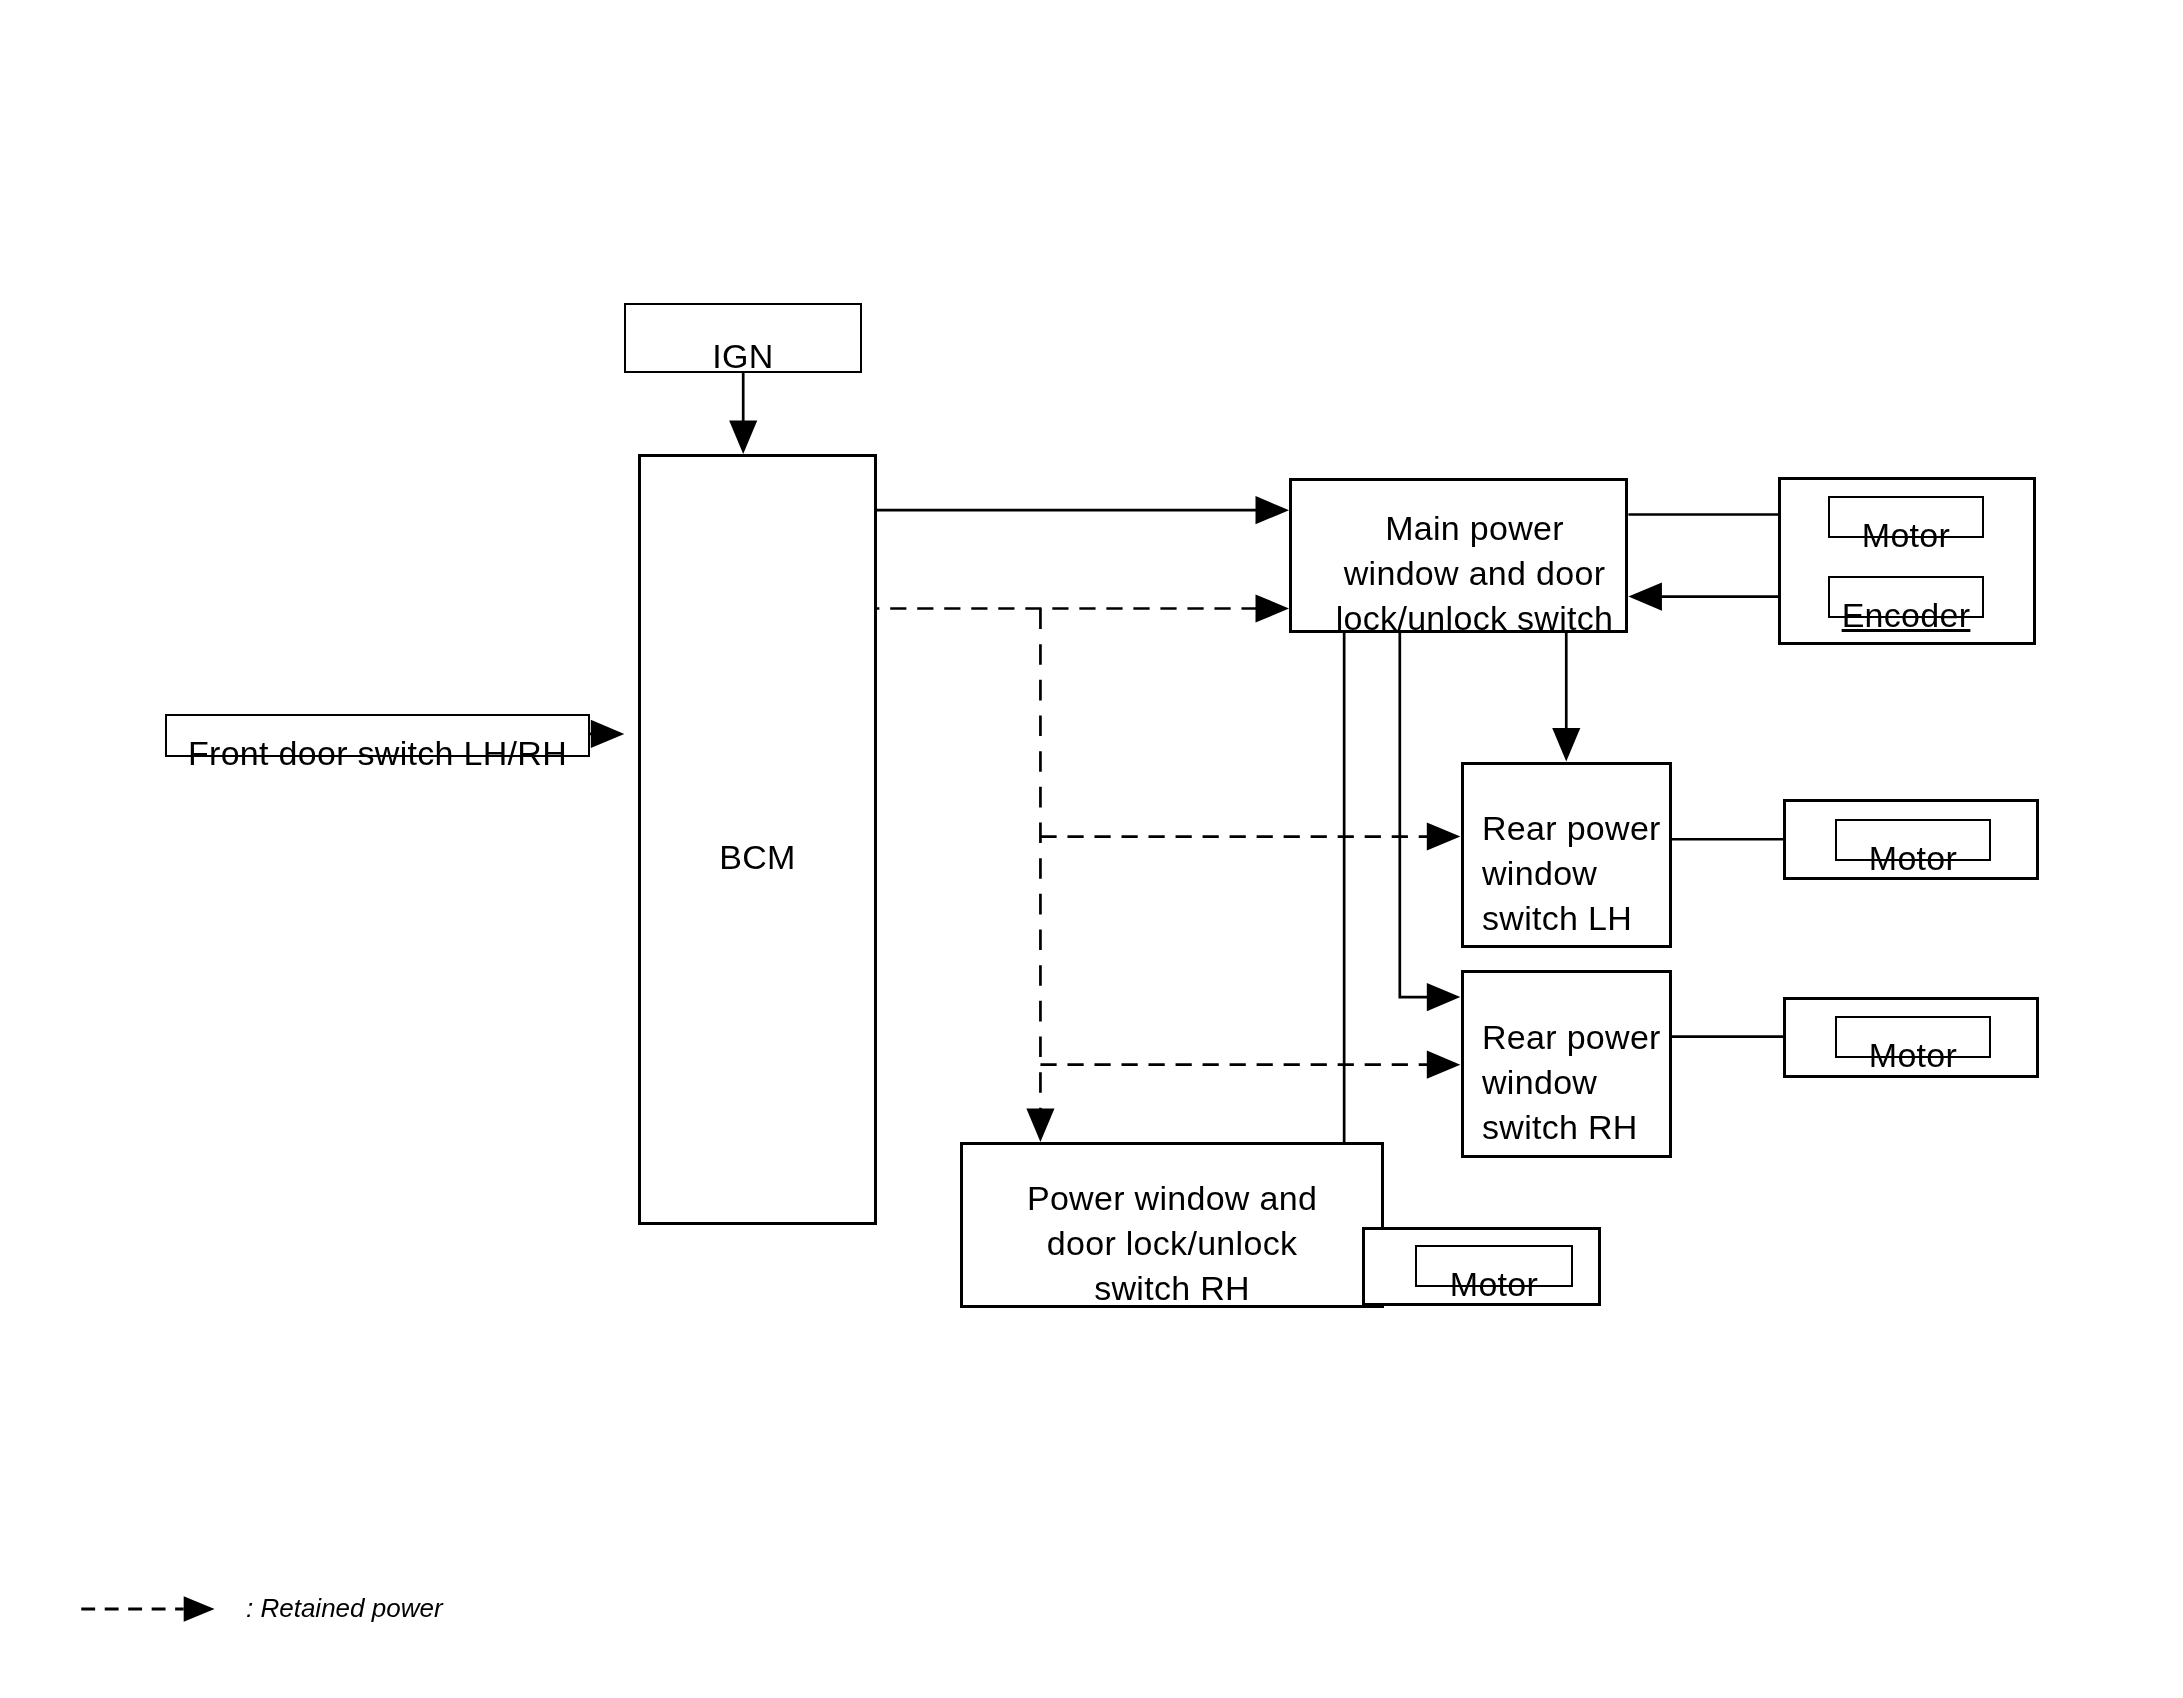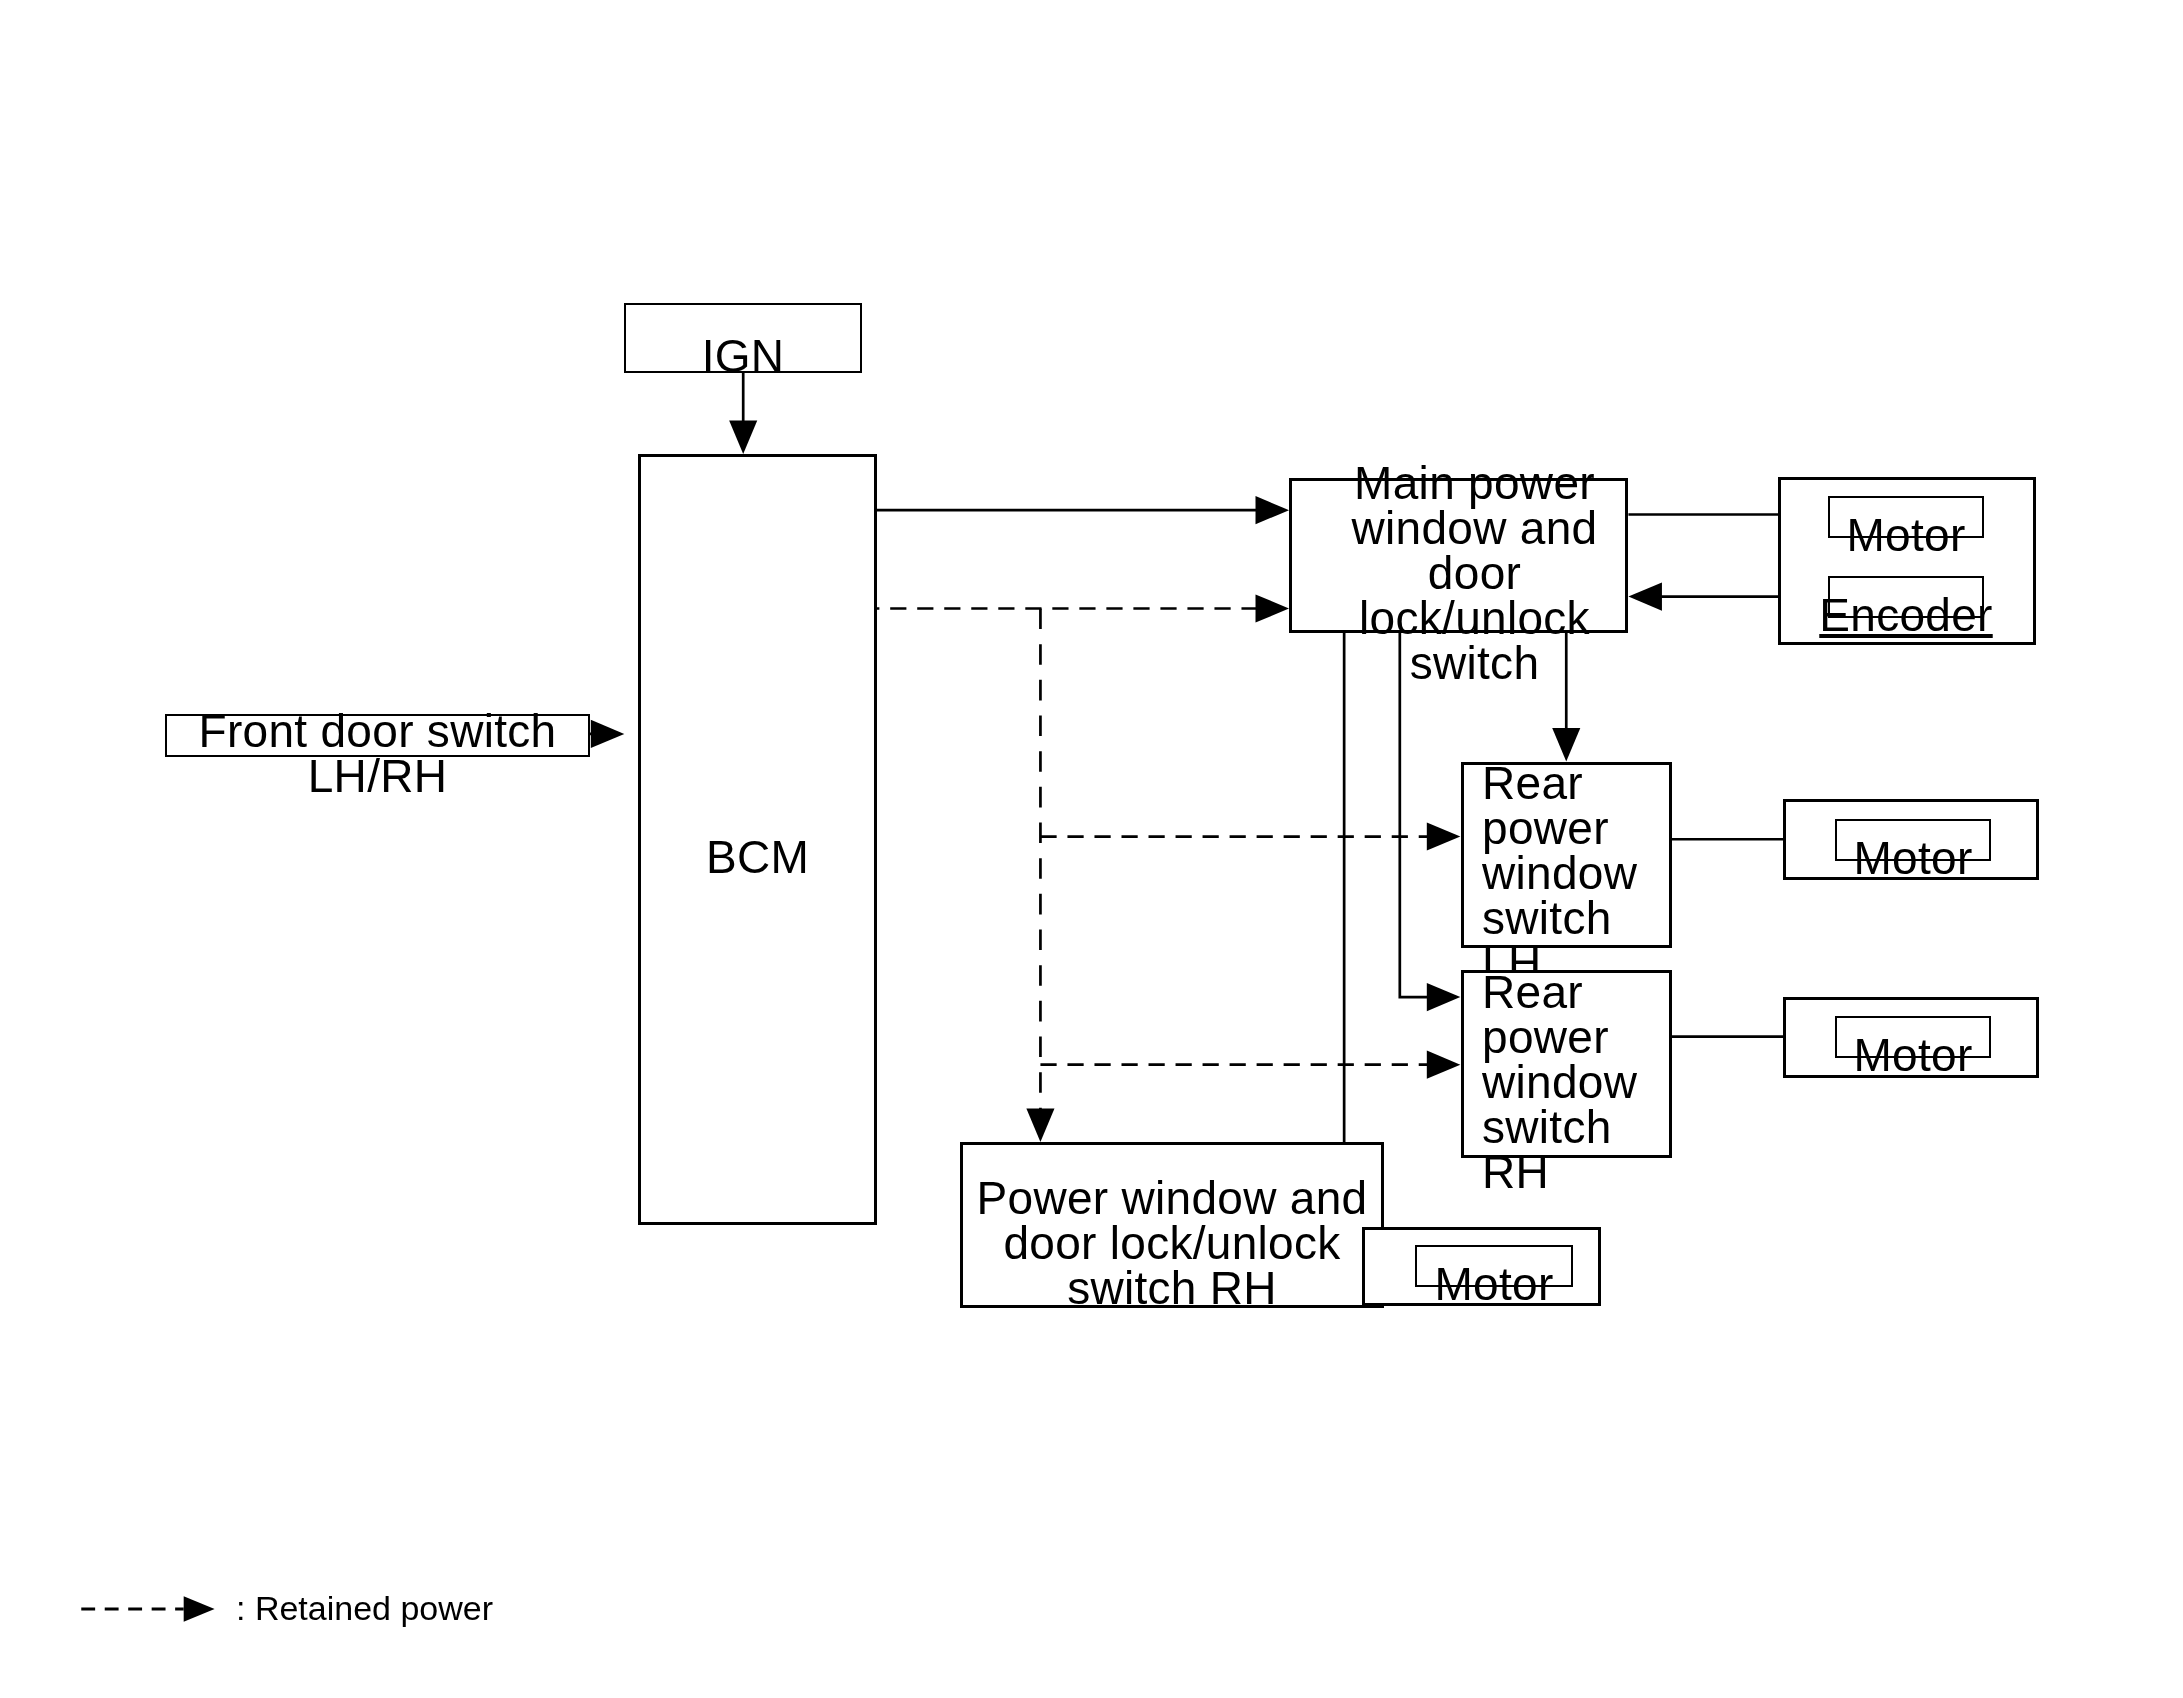--- a/index.html
+++ b/index.html
@@ -29,21 +29,21 @@
     background: #ffffff;
     border: 3.2px solid #000000;
     display: flex;
     align-items: center;
     justify-content: center;
   }
   .node.thin {
     border-width: 2.7px;
   }
   .node .lbl {
-    font-size: 46px;
+    font-size: 34px;
     line-height: 45px;
     text-align: center;
     white-space: pre-line;
     letter-spacing: 0.3px;
     margin-top: 36px;
   }
   .node.align-left {
     justify-content: flex-start;
   }
   .node.align-left .lbl {
@@ -62,24 +62,25 @@
     top: 1568px;
     width: 486px;
     height: 81px;
     display: flex;
     align-items: center;
   }
   #legend svg {
     display: block;
   }
   #legend .legend-text {
-    font-size: 34px;
+    font-size: 26px;
     line-height: 45px;
-    margin-left: 14px;
+    margin-left: 24px;
     white-space: pre;
+    font-style: italic;
   }
 </style>
 </head>
 <body>
 
 <div id="app">
 
   <svg id="connector-layer" viewBox="0 0 4039 3142" fill="none" stroke="#000000" stroke-width="5">
 
     <g>

